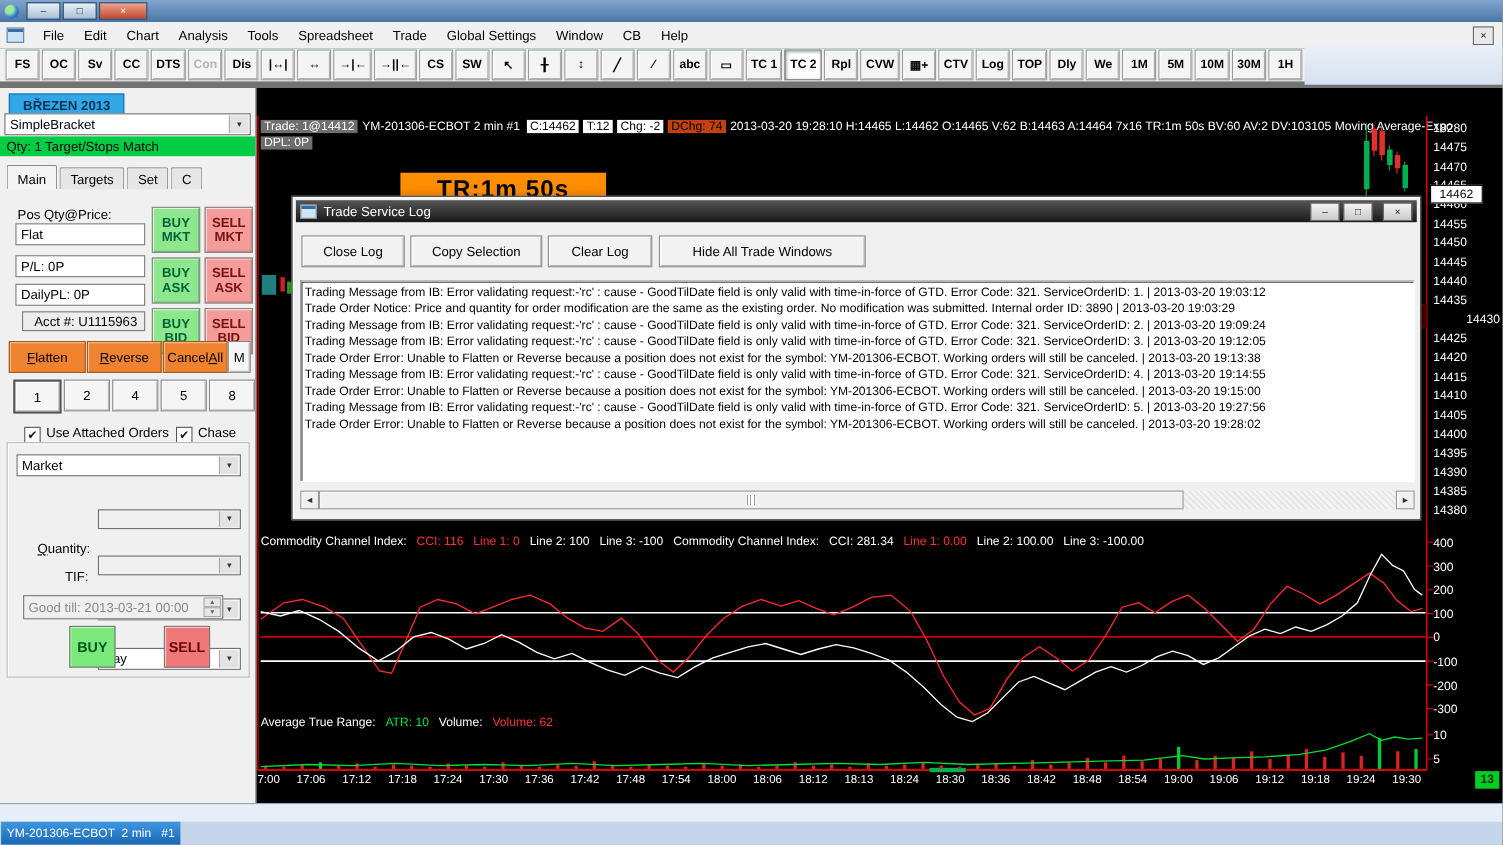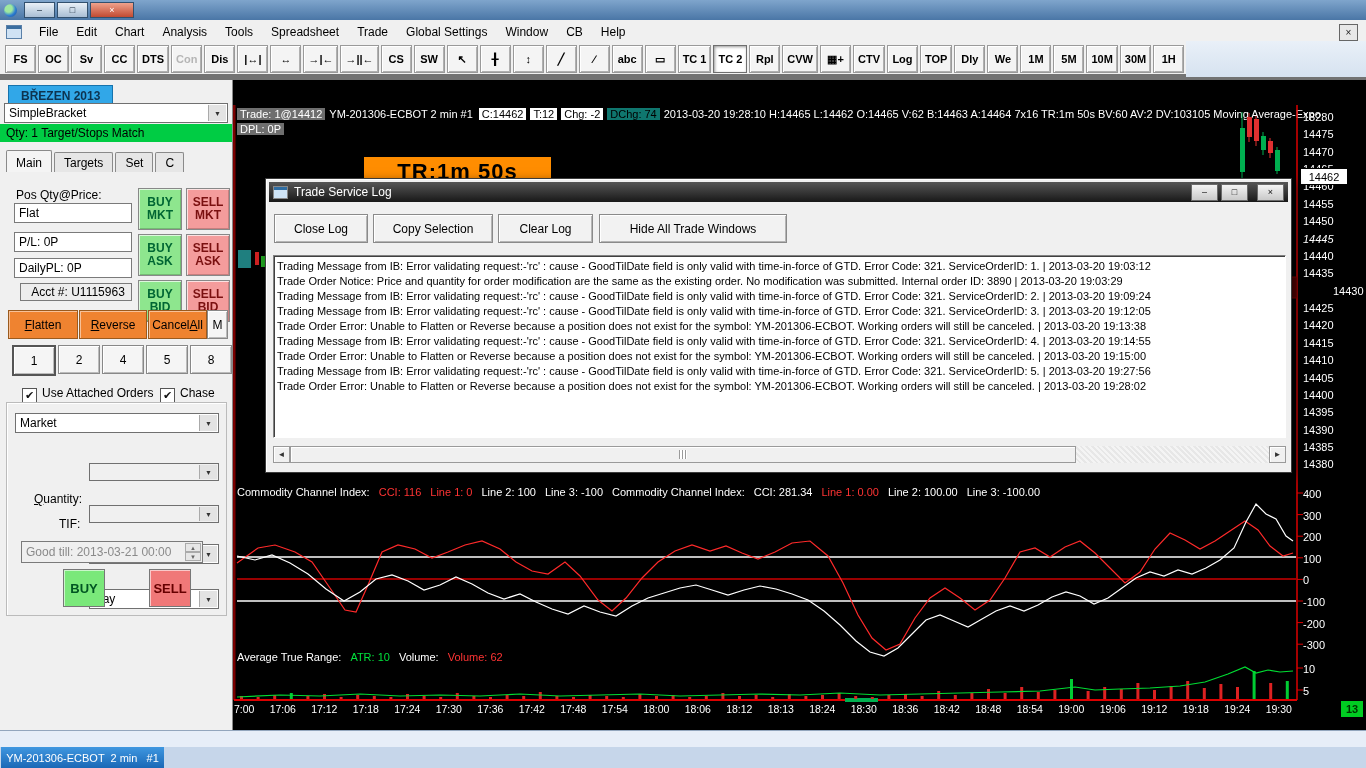--- a/index.html
+++ b/index.html
@@ -77,21 +77,21 @@
   .bigbtn{display:flex;align-items:center;justify-content:center;font-weight:bold;font-size:13px;
     border:1px solid #777;box-shadow:inset 1px 1px 0 rgba(255,255,255,.6)}
   .bigbtn.buy{background:#7ae87a;color:#052}
   .bigbtn.sell{background:#f07878;color:#600}
 
   
   #chart{left:232px;top:80px;width:1134px;height:650px;background:#000;z-index:1;overflow:hidden}
   .chip{display:inline-block;padding:0 3px;margin-right:4px;font-size:11px}
   .chip.gray{background:#6e6e6e;color:#fff}
   .chip.white{background:#fff;color:#000}
-  .chip.green{background:#0f766e;color:#000}
+  .chip.green{background:#c2410c;color:#000}
   .wtext{color:#fff;font-size:11px;white-space:nowrap}
   #tr-box{left:132px;top:77px;width:187px;height:30px;background:#ff8d00;color:#000;font-weight:bold;
     font-size:22px;display:flex;align-items:center;justify-content:center;letter-spacing:1px}
   .seg{margin-right:9px;font-size:11px;white-space:nowrap}
   .c-w{color:#fff}.c-r{color:#ff3434}.c-g{color:#00e23c}
   .pricelabel{position:absolute;left:0;color:#fff;font-size:11px;height:14px;line-height:14px}
   #last-price{left:1068px;top:88px;width:46px;height:15px;background:#fff;color:#000;border:1px solid #000;
     font-size:11px;display:flex;align-items:center;justify-content:center;z-index:3}
   #time-axis{left:2px;top:623px;width:1058px;display:flex;justify-content:space-between;color:#fff;
     font-size:10.5px}
@@ -354,21 +354,21 @@
 
   <div class="abs" style="left:1071px;top:30px;width:60px;position:absolute">
 
   <span class="pricelabel" style="top: 0px;">18280</span>
       <span class="pricelabel" style="top: 17.37px;">14475</span>
       <span class="pricelabel" style="top: 34.74px;">14470</span>
       <span class="pricelabel" style="top: 52.11px;">14465</span>
       <span class="pricelabel" style="top: 69.48px;">14460</span>
       <span class="pricelabel" style="top: 86.85px;">14455</span>
       <span class="pricelabel" style="top: 104.22px;">14450</span>
-      <span class="pricelabel" style="top: 121.59px; font-style: italic;">14445</span>
+      <span class="pricelabel" style="top: 121.59px;">14445</span>
       <span class="pricelabel" style="top: 138.96px;">14440</span>
       <span class="pricelabel" style="top: 156.33px;">14435</span>
       <span class="pricelabel" style="top: 173.7px; margin-left: 30px;">14430</span>
       <span class="pricelabel" style="top: 191.07px;">14425</span>
       <span class="pricelabel" style="top: 208.44px;">14420</span>
       <span class="pricelabel" style="top: 225.81px;">14415</span>
       <span class="pricelabel" style="top: 243.18px;">14410</span>
       <span class="pricelabel" style="top: 260.55px;">14405</span>
       <span class="pricelabel" style="top: 277.92px;">14400</span>
       <span class="pricelabel" style="top: 295.29px;">14395</span>

